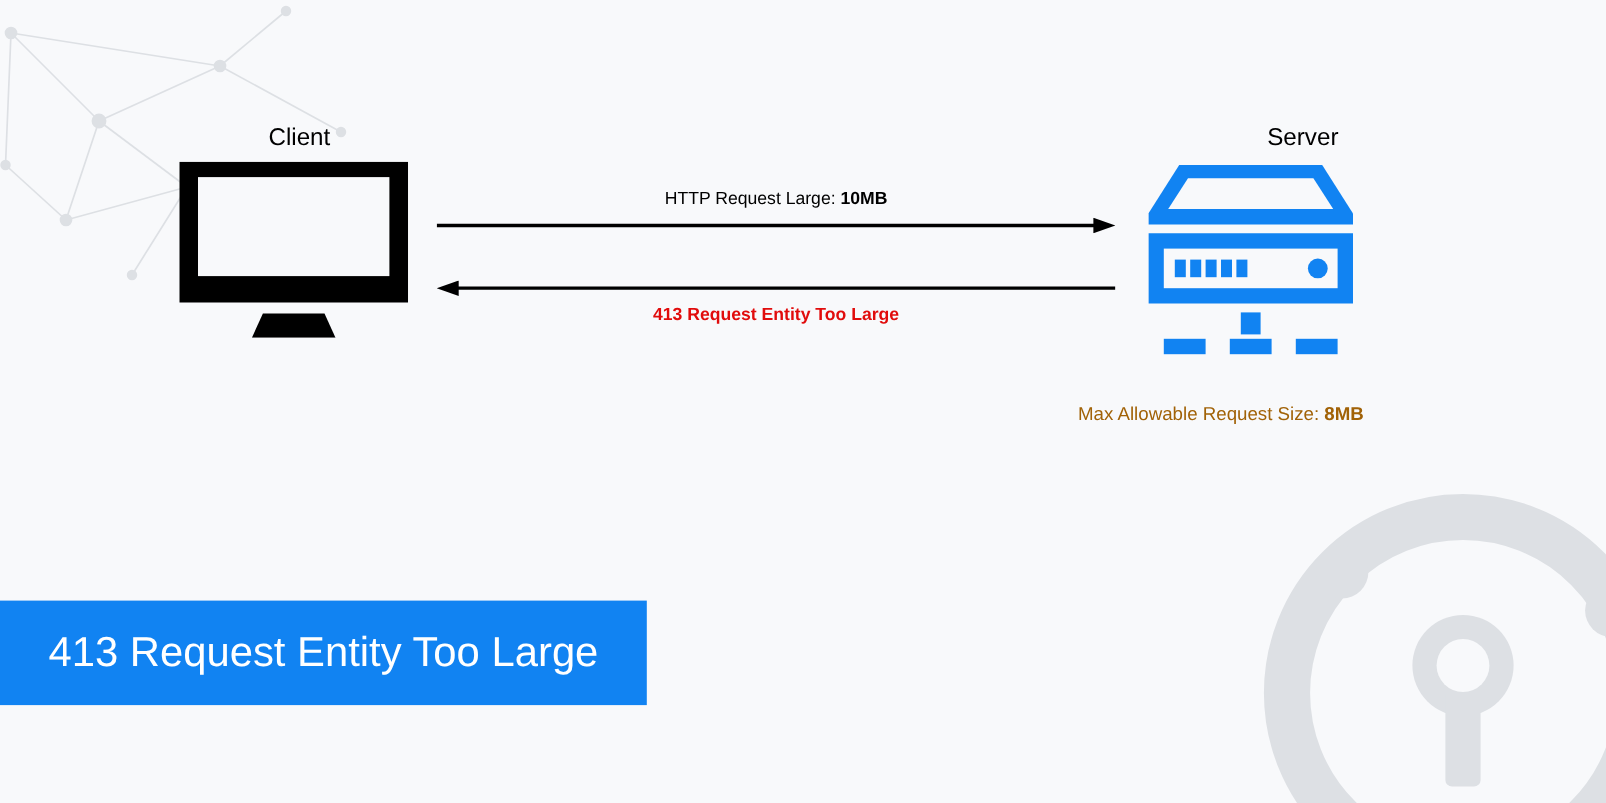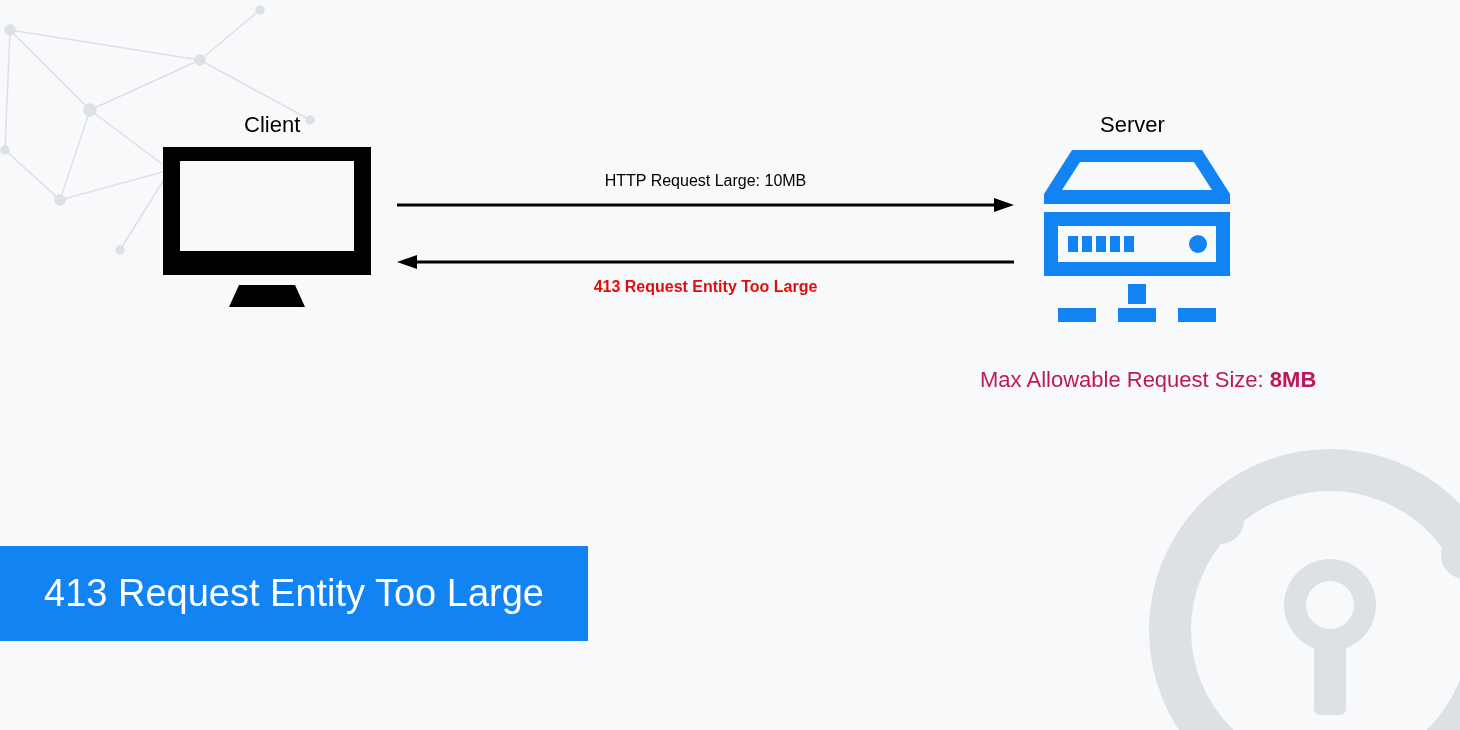--- a/index.html
+++ b/index.html
@@ -23,21 +23,21 @@
     width: 420px; height: 420px;
     pointer-events: none;
   }
   .label-client, .label-server {
     position: absolute;
     font-size: 22px;
     color: #000;
     font-weight: 400;
   }
   .label-client { top: 112px; left: 244px; }
-  .label-server { top: 112px; left: 1100px; }
+  .label-server { top: 112px; left: 1152px; }
   .client-icon {
     position: absolute;
     top: 147px; left: 163px;
     width: 208px; height: 160px;
   }
   .server-icon {
     position: absolute;
     top: 150px; left: 1044px;
     width: 186px; height: 180px;
   }
@@ -52,35 +52,35 @@
     width: 617px; height: 14px;
   }
   .req-label {
     position: absolute;
     top: 172px; left: 397px;
     width: 617px;
     text-align: center;
     font-size: 16px;
     color: #000;
   }
-  .req-label .b { font-weight: 400; }
+  .req-label .b { font-weight: 700; }
   .resp-label {
     position: absolute;
     top: 278px; left: 397px;
     width: 617px;
     text-align: center;
     font-size: 16px;
     font-weight: 700;
     color: #e10c0c;
   }
   .max-label {
     position: absolute;
     top: 367px; left: 980px;
-    font-size: 22px;
-    color: #be185d;
+    font-size: 17px;
+    color: #a16207;
   }
   .max-label .b { font-weight: 700; }
   .title-banner {
     position: absolute;
     left: 0; top: 546px;
     height: 95px;
     background: #1183f2;
     color: #fff;
     font-size: 38px;
     font-weight: 400;

